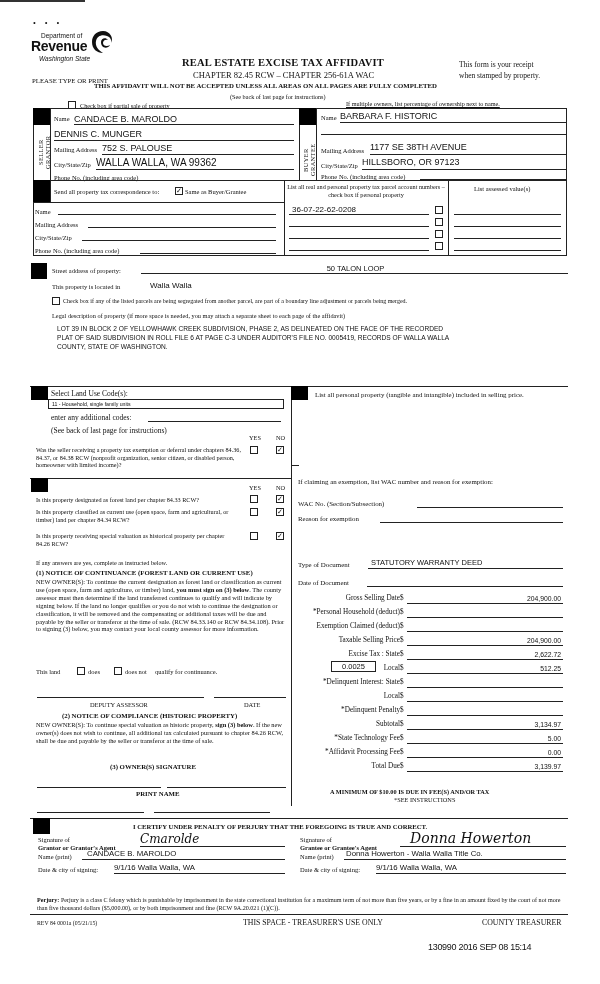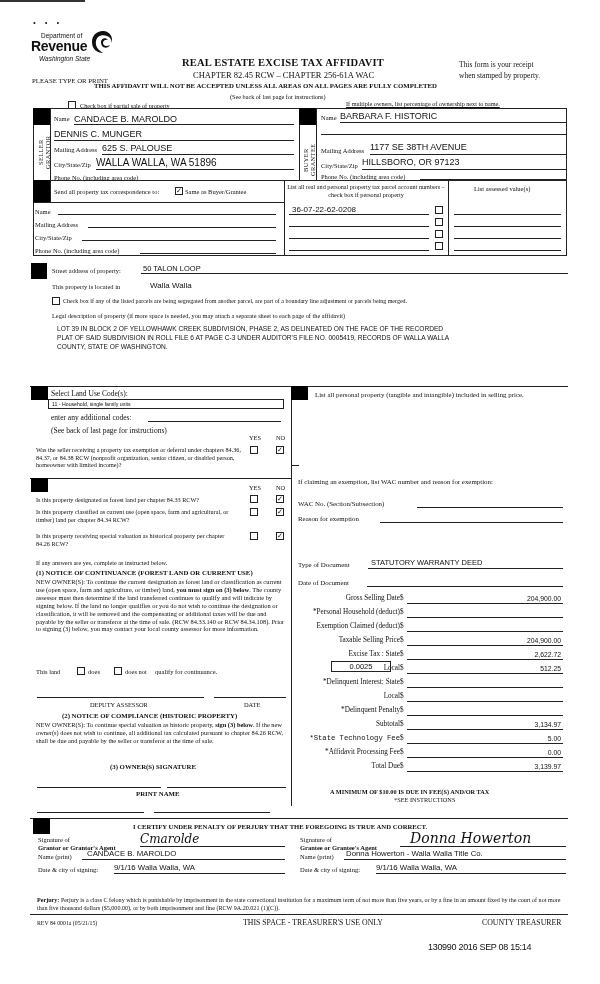--- a/index.html
+++ b/index.html
@@ -48,23 +48,23 @@
 
 <div class="abs" style="left:33px;top:108px;width:534px;height:148px;border:1px solid #222;"></div>
 <div class="blk" style="left:33px;top:108px;width:17px;height:17px;"></div>
 <div class="vline" style="left:50px;top:108px;height:72px;"></div>
 <div class="vert" style="left:37px;top:132px;height:40px;"><span>SELLER</span><br><span>GRANTOR</span></div>
 
 <div class="lbl" style="left:54px;top:115px;font-size:6.5px;">Name</div>
 <div class="line" style="left:74px;top:114px;width:220px;height:11px;"><span class="hand" style="font-size:9px;">CANDACE B. MAROLDO</span></div>
 <div class="line" style="left:54px;top:129px;width:240px;height:12px;"><span class="hand" style="font-size:9px;">DENNIS C. MUNGER</span></div>
 <div class="lbl" style="left:54px;top:146px;font-size:6.5px;">Mailing Address</div>
-<div class="line" style="left:102px;top:143px;width:192px;height:12px;"><span class="hand" style="font-size:9px;">625 S. PALOUSE</span></div>
+<div class="line" style="left:102px;top:143px;width:192px;height:12px;"><span class="hand" style="font-size:9px;">752 S. PALOUSE</span></div>
 <div class="lbl" style="left:54px;top:161px;font-size:6.5px;">City/State/Zip</div>
-<div class="line" style="left:96px;top:157px;width:198px;height:13px;"><span class="hand" style="font-size:10px;">WALLA WALLA, WA 51896</span></div>
+<div class="line" style="left:96px;top:157px;width:198px;height:13px;"><span class="hand" style="font-size:10px;">WALLA WALLA, WA 99362</span></div>
 <div class="lbl" style="left:54px;top:174px;font-size:6.5px;">Phone No. (including area code)</div>
 <div class="line" style="left:148px;top:172px;width:146px;height:9px;"><span class="hand"></span></div>
 
 <div class="vline" style="left:299px;top:108px;height:72px;"></div>
 <div class="blk" style="left:299px;top:108px;width:17px;height:17px;"></div>
 <div class="vline" style="left:316px;top:108px;height:72px;"></div>
 <div class="vert" style="left:302px;top:140px;height:40px;"><span>BUYER</span><br><span>GRANTEE</span></div>
 <div class="lbl" style="left:321px;top:114px;font-size:6.5px;">Name</div>
 <div class="line" style="left:340px;top:111px;width:226px;height:12px;"><span class="hand" style="font-size:9px;">BARBARA F. HISTORIC</span></div>
 <div class="line" style="left:321px;top:127px;width:245px;height:8px;"><span class="hand"></span></div>
@@ -109,21 +109,21 @@
 <div class="line" style="left:289px;top:230px;width:140px;height:9px;"><span class="hand"></span></div>
 <div class="cb" style="left:435px;top:230px;"></div>
 <div class="line" style="left:454px;top:230px;width:107px;height:9px;"></div>
 
 <div class="line" style="left:289px;top:242px;width:140px;height:9px;"><span class="hand"></span></div>
 <div class="cb" style="left:435px;top:242px;"></div>
 <div class="line" style="left:454px;top:242px;width:107px;height:9px;"></div>
 
 <div class="blk" style="left:31px;top:263px;width:16px;height:16px;"></div>
 <div class="lbl" style="left:52px;top:267px;font-size:6.5px;">Street address of property:</div>
-<div class="line" style="left:141px;top:264px;width:427px;height:10px;"><span class="hand" style="font-size:7.5px;padding-left:2px;">50 TALON LOOP</span></div>
+<div class="line" style="left:141px;top:264px;width:427px;height:10px;text-align:center;"><span class="hand" style="font-size:7.5px;padding-left:2px;">50 TALON LOOP</span></div>
 <div class="lbl" style="left:52px;top:283px;font-size:6.5px;">This property is located in</div>
 <div class="lbl hand" style="left:150px;top:281px;font-size:8px;">Walla Walla</div>
 <div class="cb" style="left:52px;top:297px;"></div>
 <div class="lbl" style="left:63px;top:298px;font-size:6px;">Check box if any of the listed parcels are being segregated from another parcel, are part of a boundary line adjustment or parcels being merged.</div>
 <div class="lbl" style="left:52px;top:312px;font-size:6.3px;">Legal description of property (if more space is needed, you may attach a separate sheet to each page of the affidavit)</div>
 <div class="lbl hand" style="left:57px;top:325px;font-size:6.6px;">LOT 39 IN BLOCK 2 OF YELLOWHAWK CREEK SUBDIVISION, PHASE 2, AS DELINEATED ON THE FACE OF THE RECORDED</div>
 <div class="lbl hand" style="left:57px;top:334px;font-size:6.6px;">PLAT OF SAID SUBDIVISION IN ROLL FILE 6 AT PAGE C-3 UNDER AUDITOR'S FILE NO. 0005419, RECORDS OF WALLA WALLA</div>
 <div class="lbl hand" style="left:57px;top:343px;font-size:6.6px;">COUNTY, STATE OF WASHINGTON.</div>
 
 <div class="hline" style="left:30px;top:386px;width:538px;border-top:1.5px solid #222;"></div>
@@ -217,21 +217,21 @@
   <div class="mline" style="left:112px;top:42px;width:156px;">
       <span class="mval">204,900.00</span>
     </div>
 
   <div class="money" style="right:165px;top:56px;">Excise Tax : State</div>
   <div class="money" style="left:105px;top:56px;">$</div>
   <div class="mline" style="left:112px;top:56px;width:156px;">
       <span class="mval">2,622.72</span>
     </div>
 
-  <div class="abs hand" style="left:36px;top:67px;width:60px;height:11px;border:1px solid #222;font-size:7.5px;text-align:center;line-height:9px;">0.0025</div>
+  <div class="abs hand" style="left:36px;top:67px;width:45px;height:11px;border:1px solid #222;font-size:7.5px;text-align:center;line-height:9px;">0.0025</div>
   <div class="money" style="right:165px;top:70px;">Local</div>
   <div class="money" style="left:105px;top:70px;">$</div>
   <div class="mline" style="left:112px;top:70px;width:156px;">
       <span class="mval">512.25</span>
     </div>
 
   <div class="money" style="right:165px;top:84px;">*Delinquent Interest: State</div>
   <div class="money" style="left:105px;top:84px;">$</div>
   <div class="mline" style="left:112px;top:84px;width:156px;">
       <span class="mval"></span>
@@ -248,21 +248,21 @@
   <div class="mline" style="left:112px;top:112px;width:156px;">
       <span class="mval"></span>
     </div>
 
   <div class="money" style="right:165px;top:126px;">Subtotal</div>
   <div class="money" style="left:105px;top:126px;">$</div>
   <div class="mline" style="left:112px;top:126px;width:156px;">
       <span class="mval">3,134.97</span>
     </div>
 
-  <div class="money" style="right:165px;top:140px;font-family:Liberation Mono, monospace;">*State Technology Fee</div>
+  <div class="money" style="right:165px;top:140px;">*State Technology Fee</div>
   <div class="money" style="left:105px;top:140px;">$</div>
   <div class="mline" style="left:112px;top:140px;width:156px;">
       <span class="mval">5.00</span>
     </div>
 
   <div class="money" style="right:165px;top:154px;">*Affidavit Processing Fee</div>
   <div class="money" style="left:105px;top:154px;">$</div>
   <div class="mline" style="left:112px;top:154px;width:156px;">
       <span class="mval">0.00</span>
     </div>

